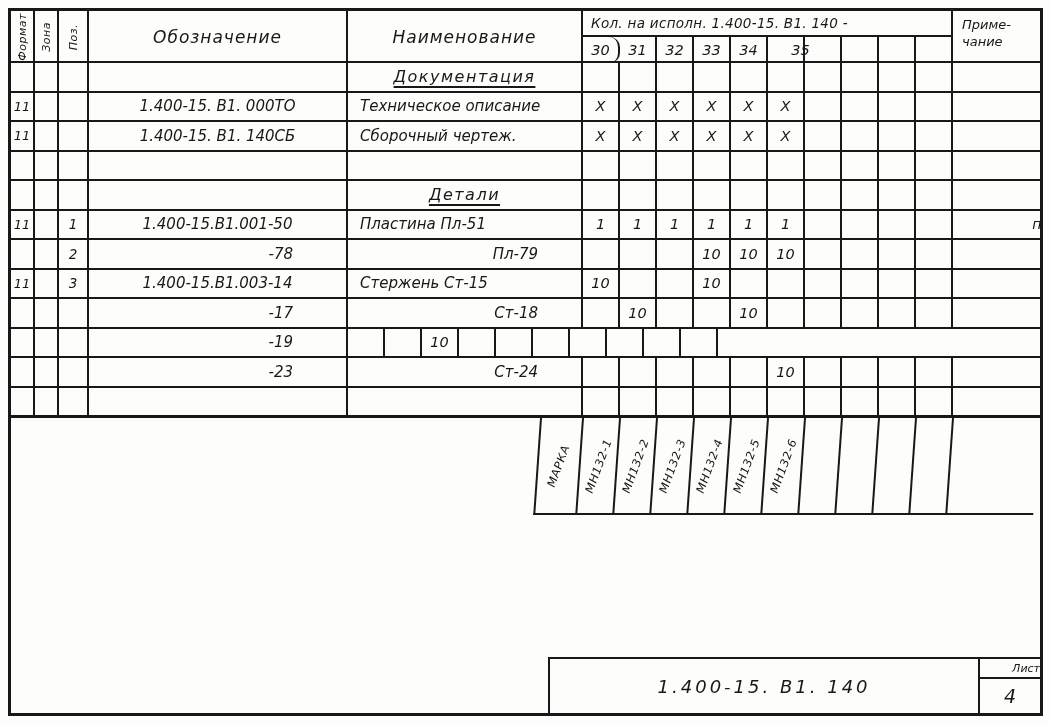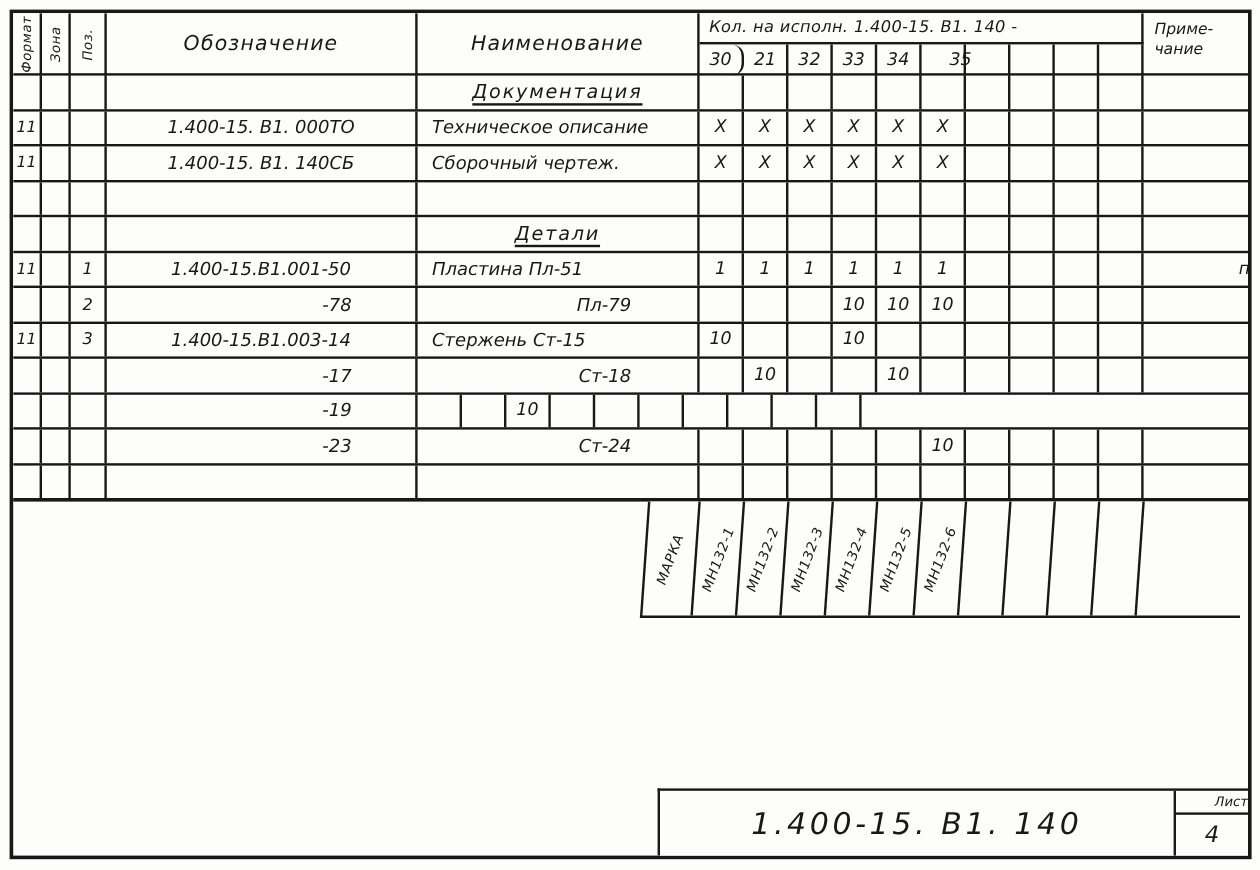--- a/index.html
+++ b/index.html
@@ -64,21 +64,21 @@
   }
   .w-fmt { width:24px; font-size:13px; }
   .w-zone { width:24px; }
   .w-pos { width:30px; font-size:13.5px; }
   .w-des { width:259px; }
   .w-name { width:235px; }
   .w-q { width:37px; font-size:14.5px; }
   .w-note { width:107px; border-right:none; font-size:14px;margin-left:40px; }
   .ra-des { justify-content:flex-end; padding-right:53px; }
   .la-name { justify-content:flex-start; padding-left:12px;font-style:italic; }
-  .ra-name { justify-content:flex-end; padding-right:55px; }
+  .ra-name { justify-content:flex-end; padding-right:43px; }
   .sec {
     justify-content:center; font-size:16px; letter-spacing:1.5px;
     text-decoration:underline; text-underline-offset:4px; text-decoration-thickness:1.5px;
   }
   
   .marka {
     position:absolute; left:529px; top:407px;
     width:500px; height:97px;
     display:flex;
     border-left:2px solid #181818;
@@ -94,21 +94,21 @@
   
   .tblock {
     position:absolute; right:0; bottom:0;
     width:492px; height:56px;
     border-top:2.5px solid #181818; border-left:2.5px solid #181818;
     display:flex; background:#fdfdfb;
   }
   .tb-main {
     width:452px; border-right:2.5px solid #181818;
     display:flex; align-items:center; justify-content:center;
-    font-size:25px; letter-spacing:3px;
+    font-size:18px; letter-spacing:3px;
   }
   .tb-side { flex:1; display:flex; flex-direction:column; }
   .tb-ll {
     height:20px; border-bottom:2px solid #181818;
     display:flex; align-items:center; justify-content:center;
     font-size:11px;
     padding-left:32px;
   }
   .tb-ln { flex:1; display:flex; align-items:center; justify-content:center; font-size:19px; }
 </style>
@@ -127,21 +127,21 @@
       </div>
       <div class="hc span2 col-pos">
         <span class="vert">Поз.</span>
       </div>
       <div class="hc span2 col-des hbig">Обозначение</div>
       <div class="hc span2 col-name hbig">Наименование</div>
       <div class="hc qgroup">Кол. на исполн. 1.400-15. В1. 140 -</div>
       <div class="hc span2 col-note hnote">Приме-
 чание</div>
     <div class="hc qn" style="grid-area: 2 / 6; border-radius: 10px;">30</div>
-        <div class="hc qn" style="grid-area: 2 / 7;">21</div>
+        <div class="hc qn" style="grid-area: 2 / 7;">31</div>
         <div class="hc qn" style="grid-area: 2 / 8;">32</div>
         <div class="hc qn" style="grid-area: 2 / 9;">33</div>
         <div class="hc qn" style="grid-area: 2 / 10;">34</div>
         <div class="hc qn" style="grid-area: 2 / 11; margin-left: 30px;">35</div>
         <div class="hc qn" style="grid-area: 2 / 12;"></div>
         <div class="hc qn" style="grid-area: 2 / 13;"></div>
         <div class="hc qn" style="grid-area: 2 / 14;"></div>
         <div class="hc qn" style="grid-area: 2 / 15;"></div>
       </div>
     <div id="rows">

